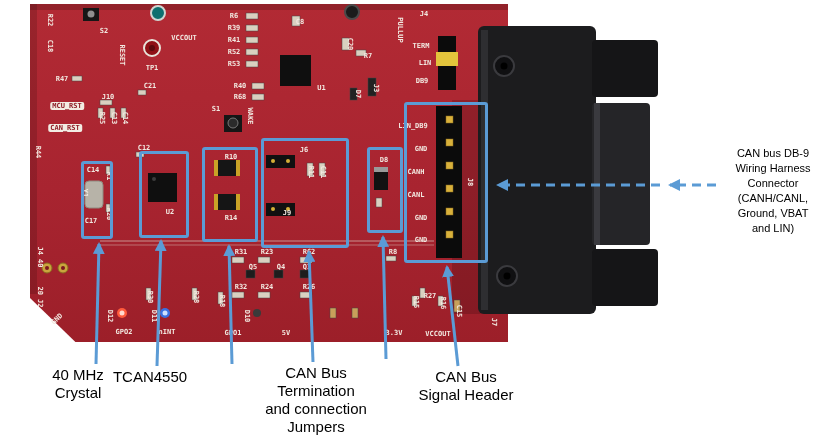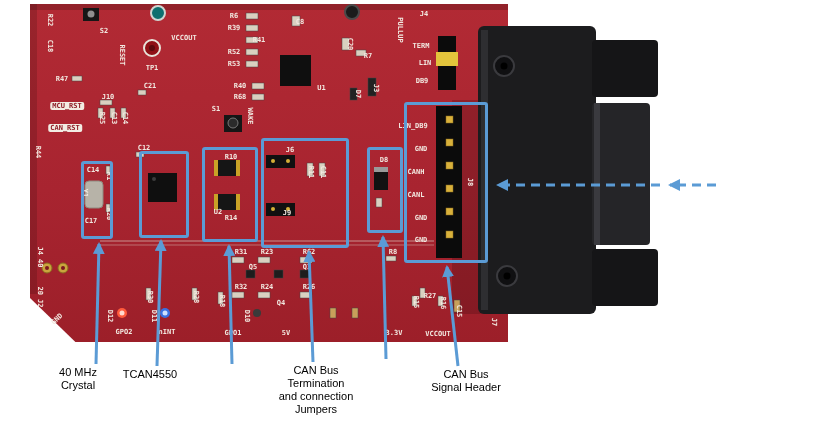--- a/index.html
+++ b/index.html
@@ -13,21 +13,21 @@
     z-index:1;
   }
   svg.art { position:absolute; left:0; top:0; width:825px; height:445px; z-index:2; pointer-events:none; }
   .silk-layer { position:absolute; left:0; top:0; width:825px; height:445px; z-index:3; pointer-events:none; }
   .silk { position:absolute; color:#f2e8e0; font:bold 7px "DejaVu Sans Mono",monospace; white-space:nowrap; transform:translate(-50%,-50%); }
   .silk.box { background:#f2ece3; color:#8e1c26; padding:0 2px; border-radius:2px; }
 
   .callout-layer { position:absolute; left:0; top:0; width:825px; height:445px; z-index:4; pointer-events:none; }
   .callout-box { position:absolute; border:3px solid #5b9bd5; border-radius:3px; }
   .callout-label { position:absolute; transform:translateX(-50%); text-align:center;
-    font-size:11px; line-height:13px; color:#000; white-space:pre-line; }
+    font-size:15px; line-height:18px; color:#000; white-space:pre-line; }
   .note { position:absolute; left:720px; top:146px; width:106px; text-align:center;
     font-size:11px; line-height:15px; color:#000; white-space:pre-line; }
   svg.annot { position:absolute; left:0; top:0; width:825px; height:445px; z-index:5; pointer-events:none; }
 </style>
 </head>
 <body>
 
 <div class="stage">
 
   <div class="pcb"></div>
@@ -206,38 +206,38 @@
       <span class="silk" style="left: 102px; top: 118px; transform: translate(-50%, -50%) rotate(90deg);">R25</span>
       <span class="silk" style="left: 114px; top: 118px; transform: translate(-50%, -50%) rotate(90deg);">C13</span>
       <span class="silk" style="left: 125px; top: 118px; transform: translate(-50%, -50%) rotate(90deg);">C14</span>
       <span class="silk" style="left: 144px; top: 148px;">C12</span>
       <span class="silk" style="left: 38px; top: 152px; transform: translate(-50%, -50%) rotate(90deg);">R44</span>
       <span class="silk" style="left: 93px; top: 170px;">C14</span>
       <span class="silk" style="left: 85px; top: 193px; transform: translate(-50%, -50%) rotate(90deg);">Y1</span>
       <span class="silk" style="left: 91px; top: 221px;">C17</span>
       <span class="silk" style="left: 109px; top: 176px; transform: translate(-50%, -50%) rotate(90deg);">R1</span>
       <span class="silk" style="left: 109px; top: 214px; transform: translate(-50%, -50%) rotate(90deg);">R20</span>
-      <span class="silk" style="left: 170px; top: 212px; margin-left: 48px;">U2</span>
+      <span class="silk" style="left: 170px; top: 212px;">U2</span>
       <span class="silk" style="left: 231px; top: 157px;">R10</span>
       <span class="silk" style="left: 231px; top: 218px;">R14</span>
-      <span class="silk" style="left: 290px; top: 150px; text-align: center;">J6</span>
+      <span class="silk" style="left: 304px; top: 150px; text-align: center;">J6</span>
       <span class="silk" style="left: 287px; top: 213px;">J9</span>
       <span class="silk" style="left: 311px; top: 172px; transform: translate(-50%, -50%) rotate(90deg);">R11</span>
       <span class="silk" style="left: 323px; top: 172px; transform: translate(-50%, -50%) rotate(90deg);">C11</span>
       <span class="silk" style="left: 384px; top: 160px;">D8</span>
       <span class="silk" style="left: 413px; top: 126px;">LIN_DB9</span>
       <span class="silk" style="left: 421px; top: 149px;">GND</span>
       <span class="silk" style="left: 416px; top: 172px;">CANH</span>
       <span class="silk" style="left: 416px; top: 195px;">CANL</span>
       <span class="silk" style="left: 421px; top: 218px;">GND</span>
       <span class="silk" style="left: 421px; top: 240px;">GND</span>
       <span class="silk" style="left: 470px; top: 182px; transform: translate(-50%, -50%) rotate(90deg);">J8</span>
       <span class="silk" style="left: 234px; top: 16px;">R6</span>
       <span class="silk" style="left: 234px; top: 28px;">R39</span>
-      <span class="silk" style="left: 234px; top: 40px; margin-left: 25px;">R41</span>
+      <span class="silk" style="left: 234px; top: 40px;">R41</span>
       <span class="silk" style="left: 234px; top: 52px;">R52</span>
       <span class="silk" style="left: 234px; top: 64px;">R53</span>
       <span class="silk" style="left: 240px; top: 86px;">R40</span>
       <span class="silk" style="left: 240px; top: 97px;">R68</span>
       <span class="silk" style="left: 300px; top: 22px;">C8</span>
       <span class="silk" style="left: 316px; top: 88px; padding-left: 11px;">U1</span>
       <span class="silk" style="left: 350px; top: 44px; transform: translate(-50%, -50%) rotate(90deg);">C20</span>
       <span class="silk" style="left: 368px; top: 56px;">R7</span>
       <span class="silk" style="left: 358px; top: 94px; transform: translate(-50%, -50%) rotate(90deg);">D7</span>
       <span class="silk" style="left: 376px; top: 88px; transform: translate(-50%, -50%) rotate(90deg);">J3</span>
@@ -245,21 +245,21 @@
       <span class="silk" style="left: 424px; top: 14px;">J4</span>
       <span class="silk" style="left: 421px; top: 46px;">TERM</span>
       <span class="silk" style="left: 425px; top: 63px;">LIN</span>
       <span class="silk" style="left: 422px; top: 81px;">DB9</span>
       <span class="silk" style="left: 216px; top: 109px;">S1</span>
       <span class="silk" style="left: 250px; top: 116px; transform: translate(-50%, -50%) rotate(90deg);">WAKE</span>
       <span class="silk" style="left: 241px; top: 252px;">R31</span>
       <span class="silk" style="left: 267px; top: 252px;">R23</span>
       <span class="silk" style="left: 309px; top: 252px;">R62</span>
       <span class="silk" style="left: 253px; top: 267px;">Q5</span>
-      <span class="silk" style="left: 281px; top: 267px; margin-top: 36px;">Q4</span>
+      <span class="silk" style="left: 281px; top: 267px;">Q4</span>
       <span class="silk" style="left: 307px; top: 267px;">Q3</span>
       <span class="silk" style="left: 241px; top: 287px;">R32</span>
       <span class="silk" style="left: 267px; top: 287px;">R24</span>
       <span class="silk" style="left: 309px; top: 287px;">R26</span>
       <span class="silk" style="left: 150px; top: 297px; transform: translate(-50%, -50%) rotate(90deg);">R30</span>
       <span class="silk" style="left: 196px; top: 297px; transform: translate(-50%, -50%) rotate(90deg);">R28</span>
       <span class="silk" style="left: 222px; top: 301px; transform: translate(-50%, -50%) rotate(90deg);">R18</span>
       <span class="silk" style="left: 393px; top: 252px;">R8</span>
       <span class="silk" style="left: 416px; top: 302px; transform: translate(-50%, -50%) rotate(90deg);">R15</span>
       <span class="silk" style="left: 430px; top: 296px;">R27</span>
@@ -274,20 +274,26 @@
       <span class="silk" style="left: 394px; top: 333px;">3.3V</span>
       <span class="silk" style="left: 438px; top: 334px;">VCCOUT</span>
       <span class="silk" style="left: 459px; top: 311px; transform: translate(-50%, -50%) rotate(90deg);">C15</span>
       <span class="silk" style="left: 494px; top: 322px; transform: translate(-50%, -50%) rotate(90deg);">J7</span>
       <span class="silk" style="left: 57px; top: 319px; transform: translate(-50%, -50%) rotate(-45deg);">GND</span>
       <span class="silk" style="left: 40px; top: 257px; transform: translate(-50%, -50%) rotate(90deg);">J4 40</span>
       <span class="silk" style="left: 40px; top: 297px; transform: translate(-50%, -50%) rotate(90deg);">20 J2</span>
     </div>
 
   <div class="callout-layer">
+    <div class="note">CAN bus DB-9
+Wiring Harness
+Connector
+(CANH/CANL,
+Ground, VBAT
+and LIN)</div>
   <div class="callout-box" style="left: 81px; top: 161px; width: 32px; height: 78px;"></div>
       <div class="callout-label" style="left: 78px; top: 366px;">40 MHz
 Crystal</div>
       <div class="callout-box" style="left: 139px; top: 151px; width: 50px; height: 87px;"></div>
       <div class="callout-label" style="left: 150px; top: 368px;">TCAN4550</div>
       <div class="callout-box" style="left: 202px; top: 147px; width: 56px; height: 95px;"></div>
       <div class="callout-box" style="left: 261px; top: 138px; width: 88px; height: 110px;"></div>
       <div class="callout-label" style="left: 316px; top: 364px;">CAN Bus
 Termination
 and connection

